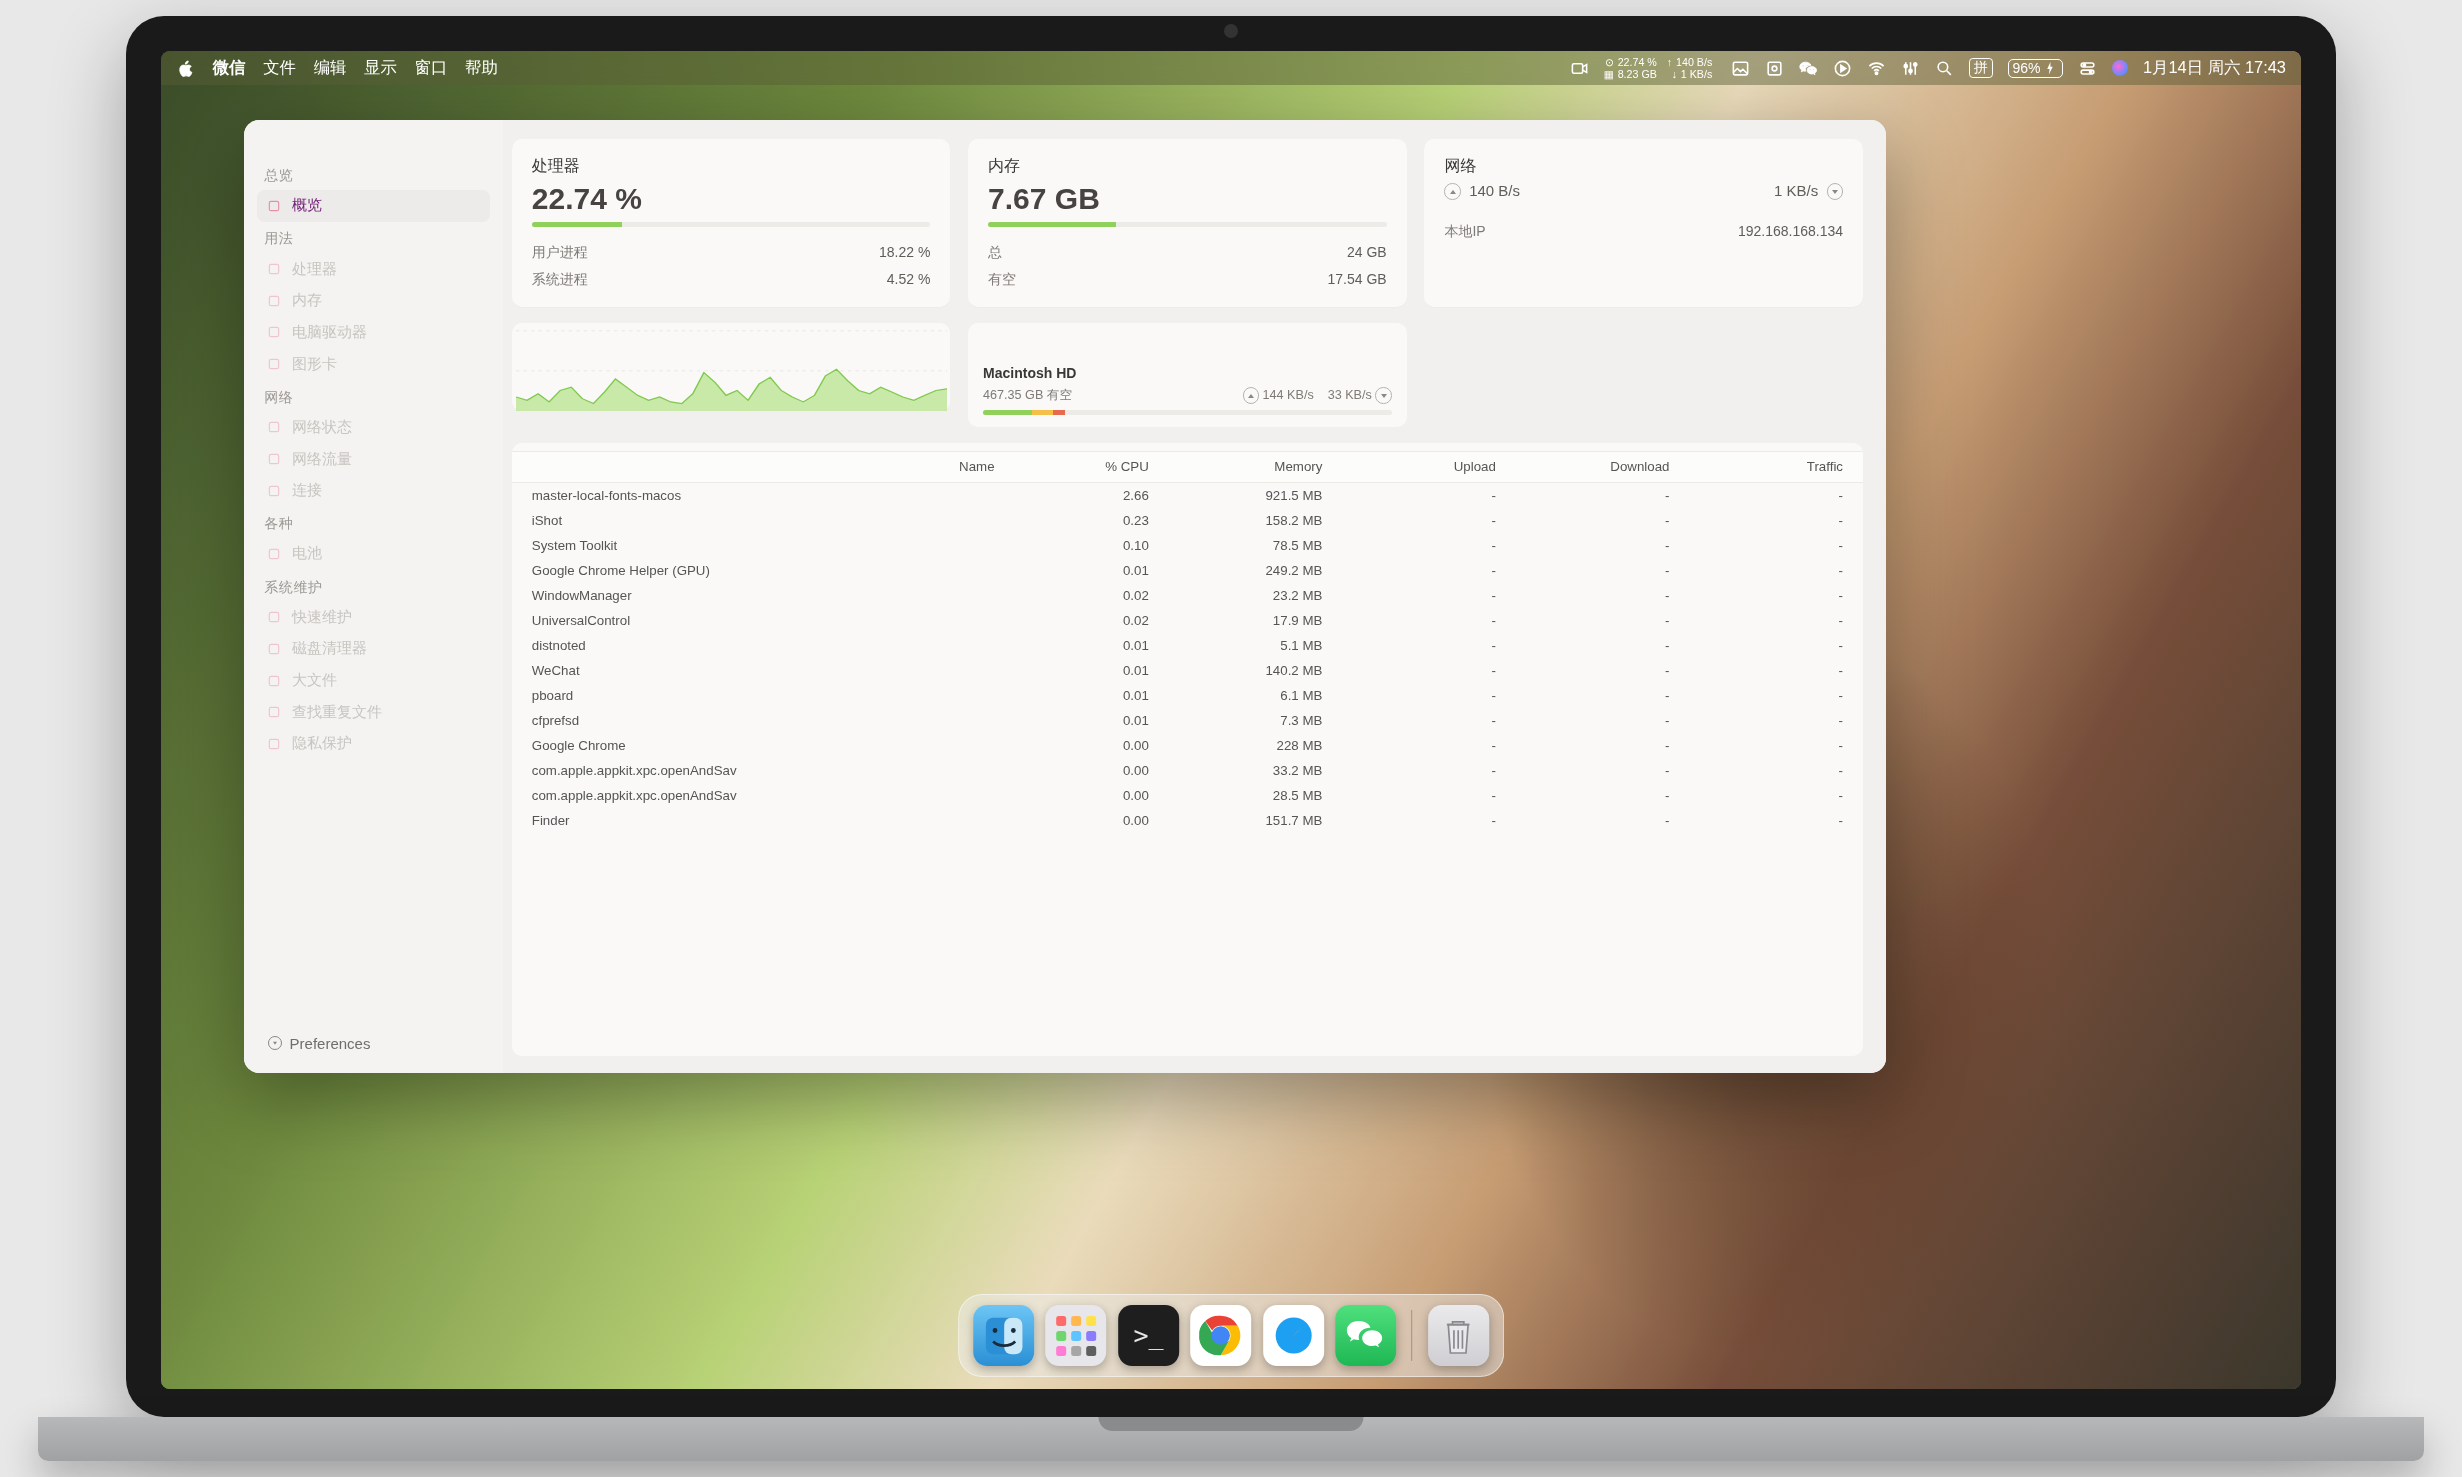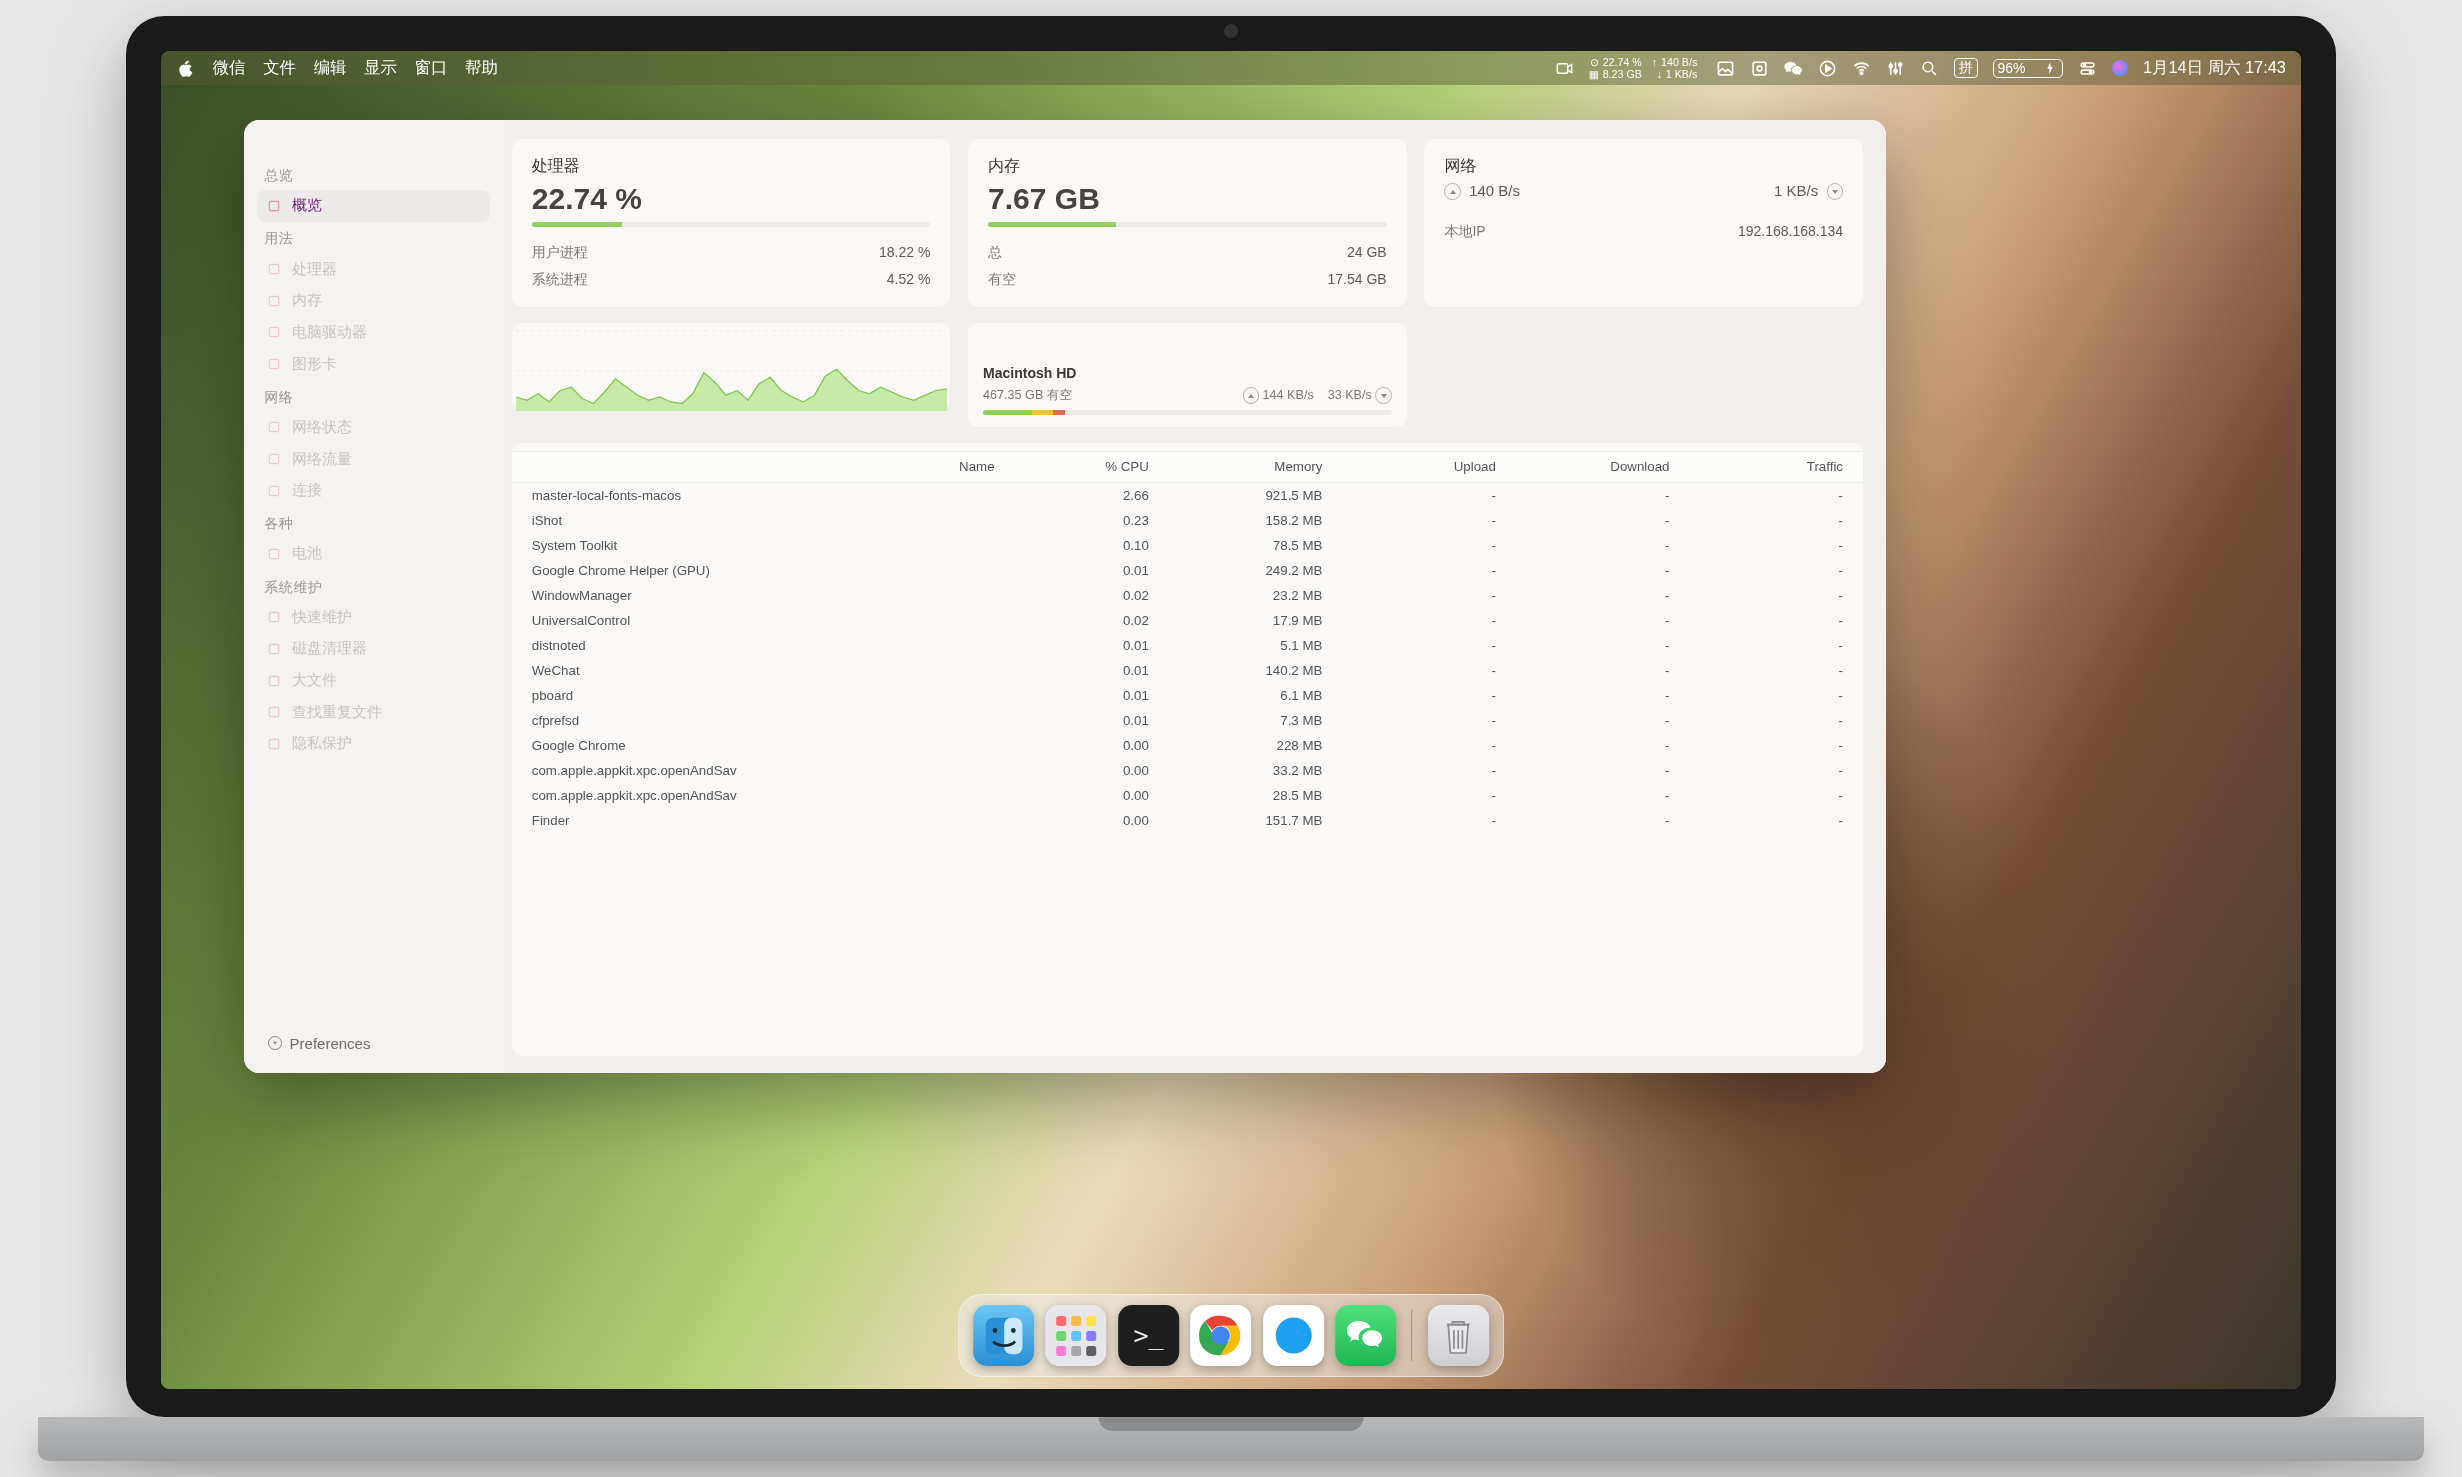--- a/index.html
+++ b/index.html
@@ -17,29 +17,29 @@
   filter: saturate(.9) contrast(1.05);
 }
 .wallpaper::after { content: ""; position: absolute; inset: 0; background:
   radial-gradient(568px 379px at 25% 40%,rgba(220,230,180,.5),transparent 60%),
   radial-gradient(442px 568px at 75% 70%,rgba(90,60,40,.8),transparent 65%),
   radial-gradient(379px 316px at 60% 25%,rgba(70,120,50,.6),transparent 60%);
 }
 
 .menubar { position: absolute; top: 0; left: 0; right: 0; height: 34px; display: flex; align-items: center; padding: 0 15px; backdrop-filter: blur(12.6px); background: rgba(90,95,55,.48); color: #fff; font-size: 16.4px; z-index: 100; }
 .menubar .left { display: flex; align-items: center; gap: 17.7px; }
-.menubar .left .app { font-weight: 400; }
+.menubar .left .app { font-weight: 700; }
 .menubar .spacer { flex: 1; }
 .menubar .right { display: flex; align-items: center; gap: 15px; }
 .menubar .sys-stats { display: flex; gap: 10px; font-size: 10.7px; line-height: 1.15; margin-right: 3.8px; }
 .menubar .sys-stats .col { display: flex; flex-direction: column; align-items: flex-end; }
 .menubar .sys-stats .row { display: flex; gap: 3.8px; align-items: center; }
 .mb-icon { width: 19px; height: 19px; display: inline-flex; align-items: center; justify-content: center; fill: #fff; stroke: #fff; }
 .mb-icon svg { width: 100%; height: 100%; }
-.battery-pill { display: flex; align-items: center; gap: 21px; border: 1.3px solid #fff; border-radius: 5px; padding: 0.6px 6.3px 0.6px 3.8px; font-size: 14px; }
+.battery-pill { display: flex; align-items: center; gap: 6px; border: 1.3px solid #fff; border-radius: 5px; padding: 0.6px 6.3px 0.6px 3.8px; font-size: 14px; }
 
 .dock { position: absolute; bottom: 11.4px; left: 50%; transform: translateX(-50%); display: flex; gap: 11.4px; padding: 10px 14px; background: rgba(235,235,235,.5); border: 0.6px solid rgba(255,255,255,.5); border-radius: 24px; z-index: 90; backdrop-filter: blur(12.6px); }
 .dock-icon { width: 61px; height: 61px; border-radius: 14px; display: flex; align-items: center; justify-content: center; font-size: 34px; color: #fff; box-shadow: 0 3.8px 10px rgba(0,0,0,.25); position: relative; }
 .dock-sep { width: 1.3px; background: rgba(0,0,0,.25); margin: 5px 3.8px; border-radius: 1.3px; }
 
 .window { position: absolute; top: 69px; left: 83px; width: 1642px; height: 953px; background: #f4f3f2; border-radius: 15px; box-shadow: 0 25px 76px rgba(0,0,0,.35); display: flex; overflow: hidden; z-index: 80; }
 .traffic-lights { position: absolute; top: 11.4px; left: 11.4px; display: flex; gap: 10px; }
 .traffic-lights span { width: 15px; height: 15px; border-radius: 50%; background: #d3d1cf; }
 
 .sidebar { width: 259px; background: #f4f3f1; padding: 38px 12.6px 12.6px 12.6px; display: flex; flex-direction: column; position: relative; }

